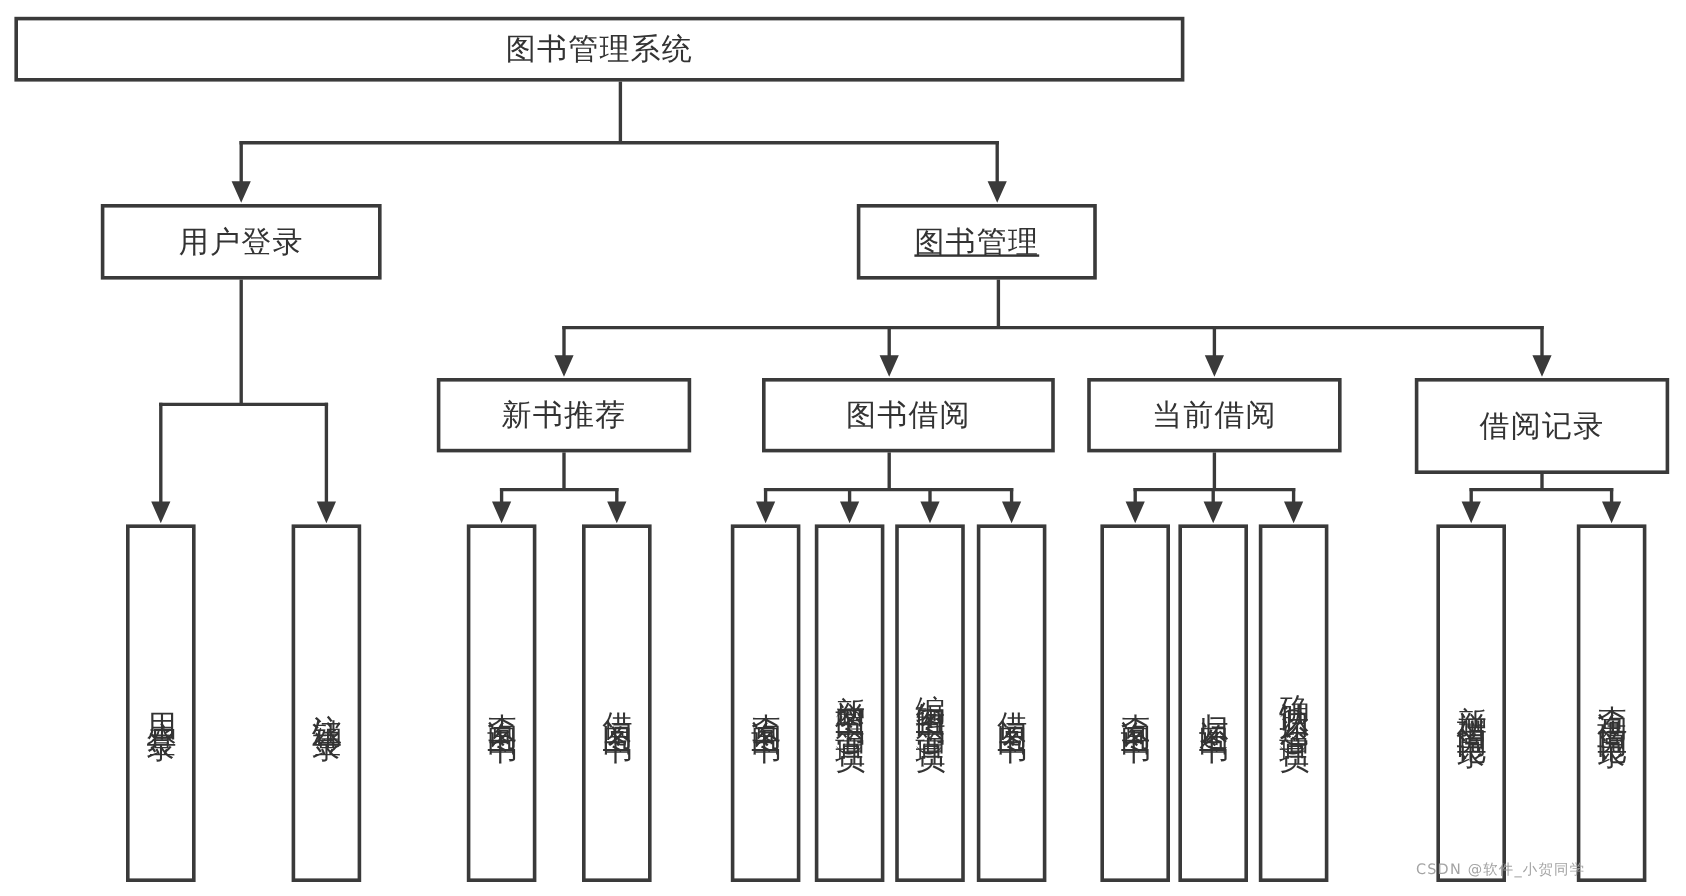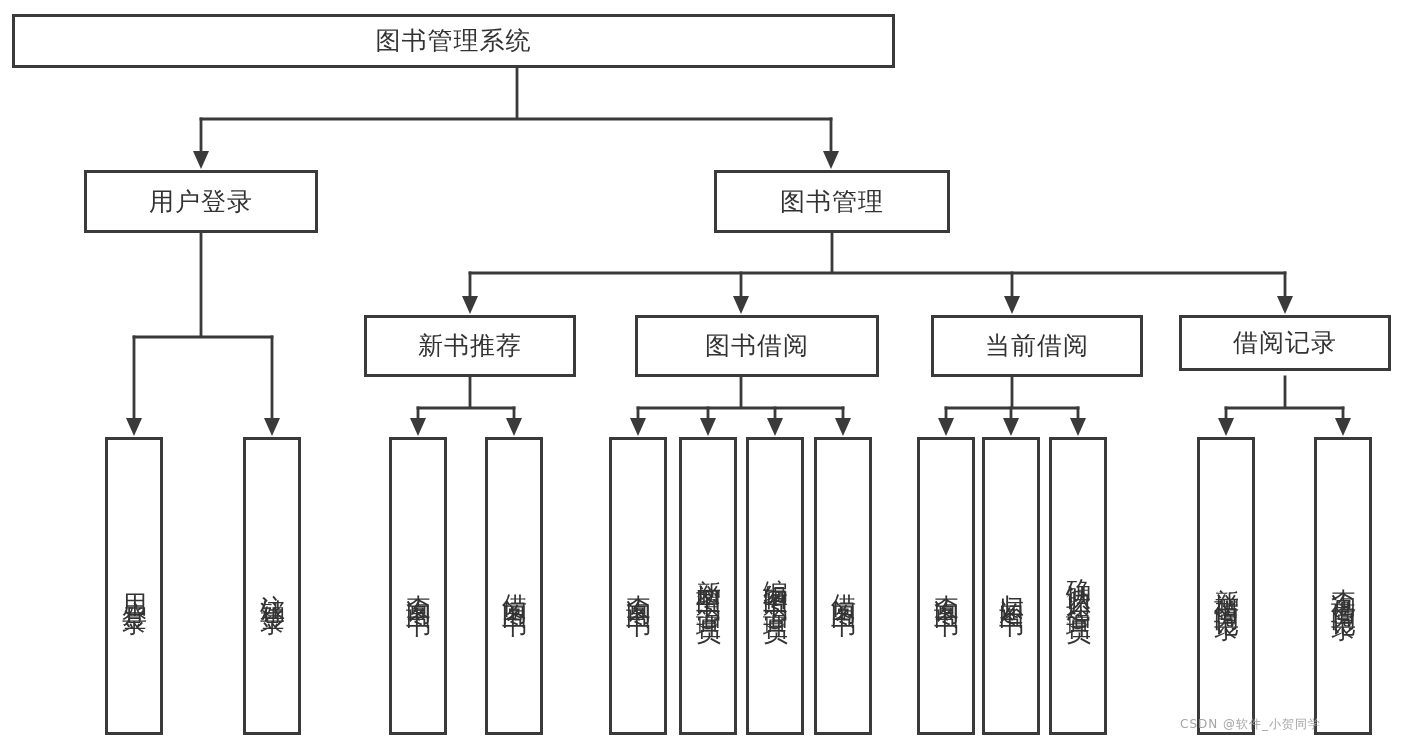--- a/index.html
+++ b/index.html
@@ -60,29 +60,29 @@
 
   <svg class="connectors" width="1405" height="747" viewBox="0 0 1405 747" aria-hidden="true">
 
     <path fill="none" stroke="#3a3a3a" stroke-width="2.8" stroke-linecap="square" d="M517,68 V119 M201,119 H831 M201,233 V337 M134,337 H272 M832,233 V273 M470,273 H1285 M470,377 V408 M741,377 V408 M1012,377 V408 M1285,377 V408 M418,408 H514 M638,408 H843 M946,408 H1078 M1226,408 H1343"></path>
 
     <path fill="none" stroke="#3a3a3a" stroke-width="2.8" stroke-linecap="square" d="M201,119 V153 M831,119 V153 M134,337 V420 M272,337 V420 M470,273 V298 M741,273 V298 M1012,273 V298 M1285,273 V298 M418,408 V420 M514,408 V420 M638,408 V420 M708,408 V420 M775,408 V420 M843,408 V420 M946,408 V420 M1011,408 V420 M1078,408 V420 M1226,408 V420 M1343,408 V420"></path>
 
     <path fill="#3a3a3a" stroke="none" d="M193,151 L209,151 L201,169 Z M823,151 L839,151 L831,169 Z M126,418 L142,418 L134,436 Z M264,418 L280,418 L272,436 Z M462,296 L478,296 L470,314 Z M733,296 L749,296 L741,314 Z M1004,296 L1020,296 L1012,314 Z M1277,296 L1293,296 L1285,314 Z M410,418 L426,418 L418,436 Z M506,418 L522,418 L514,436 Z M630,418 L646,418 L638,436 Z M700,418 L716,418 L708,436 Z M767,418 L783,418 L775,436 Z M835,418 L851,418 L843,436 Z M938,418 L954,418 L946,436 Z M1003,418 L1019,418 L1011,436 Z M1070,418 L1086,418 L1078,436 Z M1218,418 L1234,418 L1226,436 Z M1335,418 L1351,418 L1343,436 Z"></path>
   </svg>
 
-  <div class="node hnode" style="left:12px; top:14px; width:883px; height:54px;">图书管理系统</div>
+  <div class="node hnode" style="left:12px; top:14px; width:975px; height:54px;">图书管理系统</div>
 
   <div class="node hnode" style="left:84px; top:170px; width:234px; height:63px;">用户登录</div>
-  <div class="node hnode" style="left:714px; top:170px; width:236px; height:63px;">图书管理</div>
+  <div class="node hnode" style="left:714px; top:170px; width:200px; height:63px;text-decoration:underline;">图书管理</div>
 
   <div class="node hnode" style="left:364px; top:315px; width:212px; height:62px;">新书推荐</div>
   <div class="node hnode" style="left:635px; top:315px; width:244px; height:62px;">图书借阅</div>
-  <div class="node hnode" style="left:906px; top:315px; width:212px; height:62px;margin-left:25px;">当前借阅</div>
-  <div class="node hnode" style="left:1179px; top:315px; width:212px; height:56px;">借阅记录</div>
+  <div class="node hnode" style="left:906px; top:315px; width:212px; height:62px;">当前借阅</div>
+  <div class="node hnode" style="left:1179px; top:315px; width:212px; height:80px;">借阅记录</div>
 
   <div class="node vnode" style="left:105px; top:437px; width:58px; height:298px;">用户登录</div>
   <div class="node vnode" style="left:243px; top:437px; width:58px; height:298px;">注销登录</div>
 
   <div class="node vnode" style="left:389px; top:437px; width:58px; height:298px;">查询图书</div>
   <div class="node vnode" style="left:485px; top:437px; width:58px; height:298px;">借阅图书</div>
 
   <div class="node vnode" style="left:609px; top:437px; width:58px; height:298px;">查询图书</div>
   <div class="node vnode" style="left:679px; top:437px; width:58px; height:298px;">新增图书（管理员）</div>
   <div class="node vnode" style="left:746px; top:437px; width:58px; height:298px;">编辑图书（管理员）</div>

